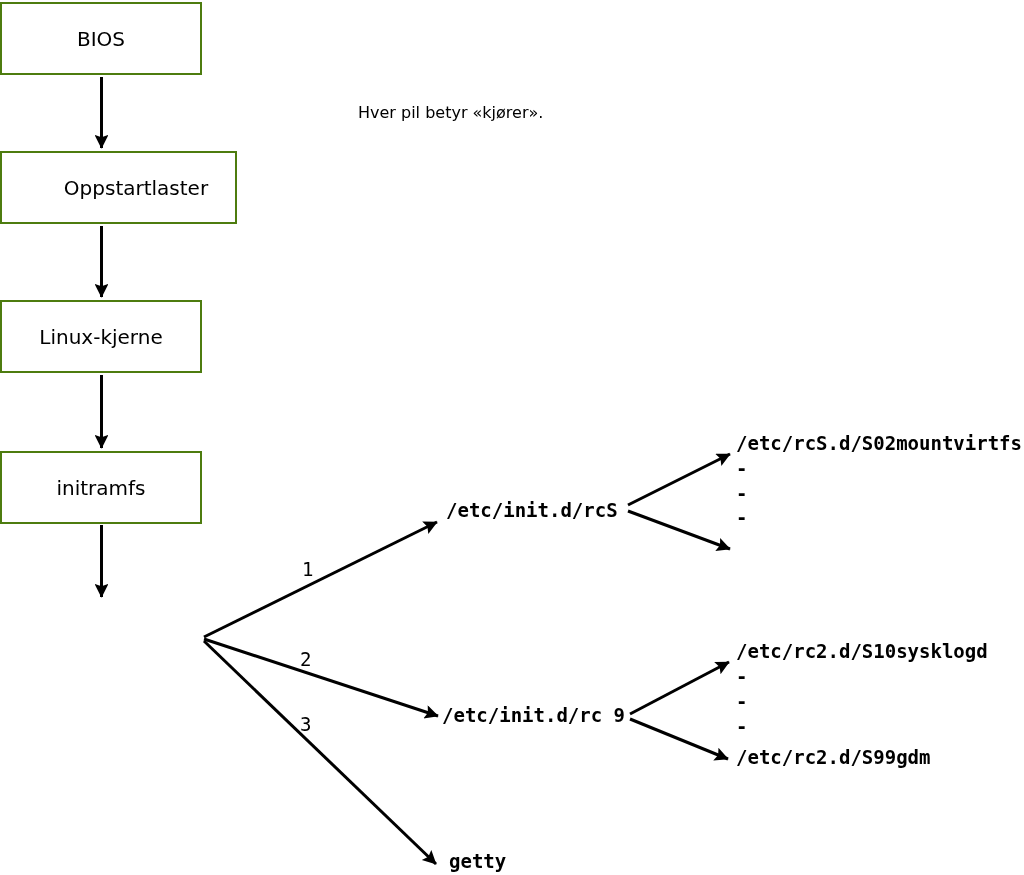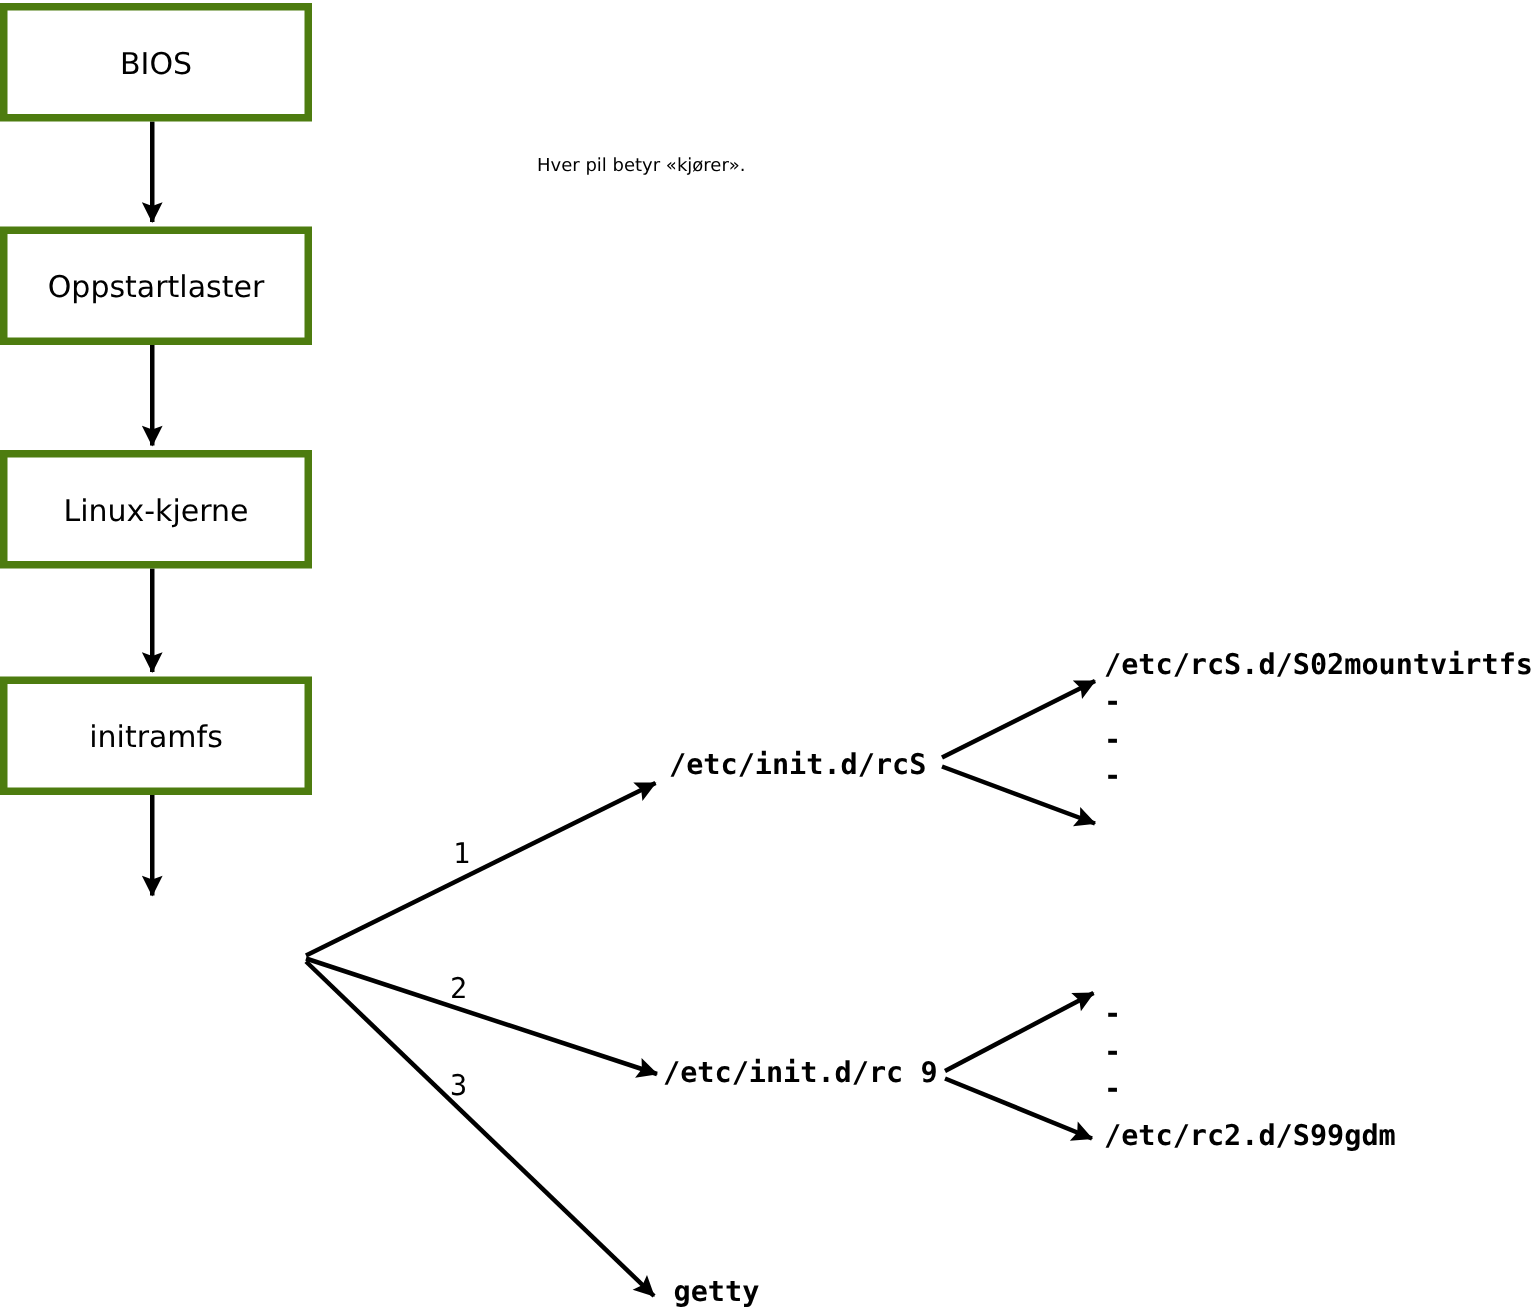--- a/index.html
+++ b/index.html
@@ -15,37 +15,37 @@
   .arrows {
     position: absolute;
     left: 0; top: 0;
     width: 1024px; height: 875px;
   }
   .box {
     position: absolute;
     left: 0;
     width: 198px;
     height: 69px;
-    border: 5px solid #4d7c0f;
+    border: 2px solid #4d7c0f;
     background: #ffffff;
     display: flex;
     align-items: center;
     justify-content: center;
     font-size: 20px;
   }
   .box-bios          { top: 2px; }
-  .box-oppstartlaster{ top: 151px; }
+  .box-oppstartlaster{ top: 151px; padding-left: 35px; }
   .box-linux-kjerne  { top: 300px; }
   .box-initramfs     { top: 451px; }
   .box-init          { top: 600px; }
   .note {
     position: absolute;
     left: 358px;
     top: 103px;
-    font-size: 12px;
+    font-size: 16px;
     white-space: nowrap;
   }
   .mono {
     position: absolute;
     font-family: "DejaVu Sans Mono", monospace;
     font-size: 19px;
     line-height: 1.15;
     white-space: pre;
     font-weight: bold;
   }
@@ -117,18 +117,19 @@
 
   <span class="mono t-rcs">/etc/init.d/rcS</span>
   <span class="mono t-rc2">/etc/init.d/rc 9</span>
   <span class="mono t-getty">getty</span>
 
   <span class="mono rcs-c0">/etc/rcS.d/S02mountvirtfs</span>
   <span class="mono rcs-c1">-</span>
   <span class="mono rcs-c2">-</span>
   <span class="mono rcs-c3">-</span>
 
+  <span class="mono rc2-c0">/etc/rc2.d/S10sysklogd</span>
   <span class="mono rc2-c1">-</span>
   <span class="mono rc2-c2">-</span>
   <span class="mono rc2-c3">-</span>
   <span class="mono rc2-c4">/etc/rc2.d/S99gdm</span>
 
 </div>
 
 </body></html>

